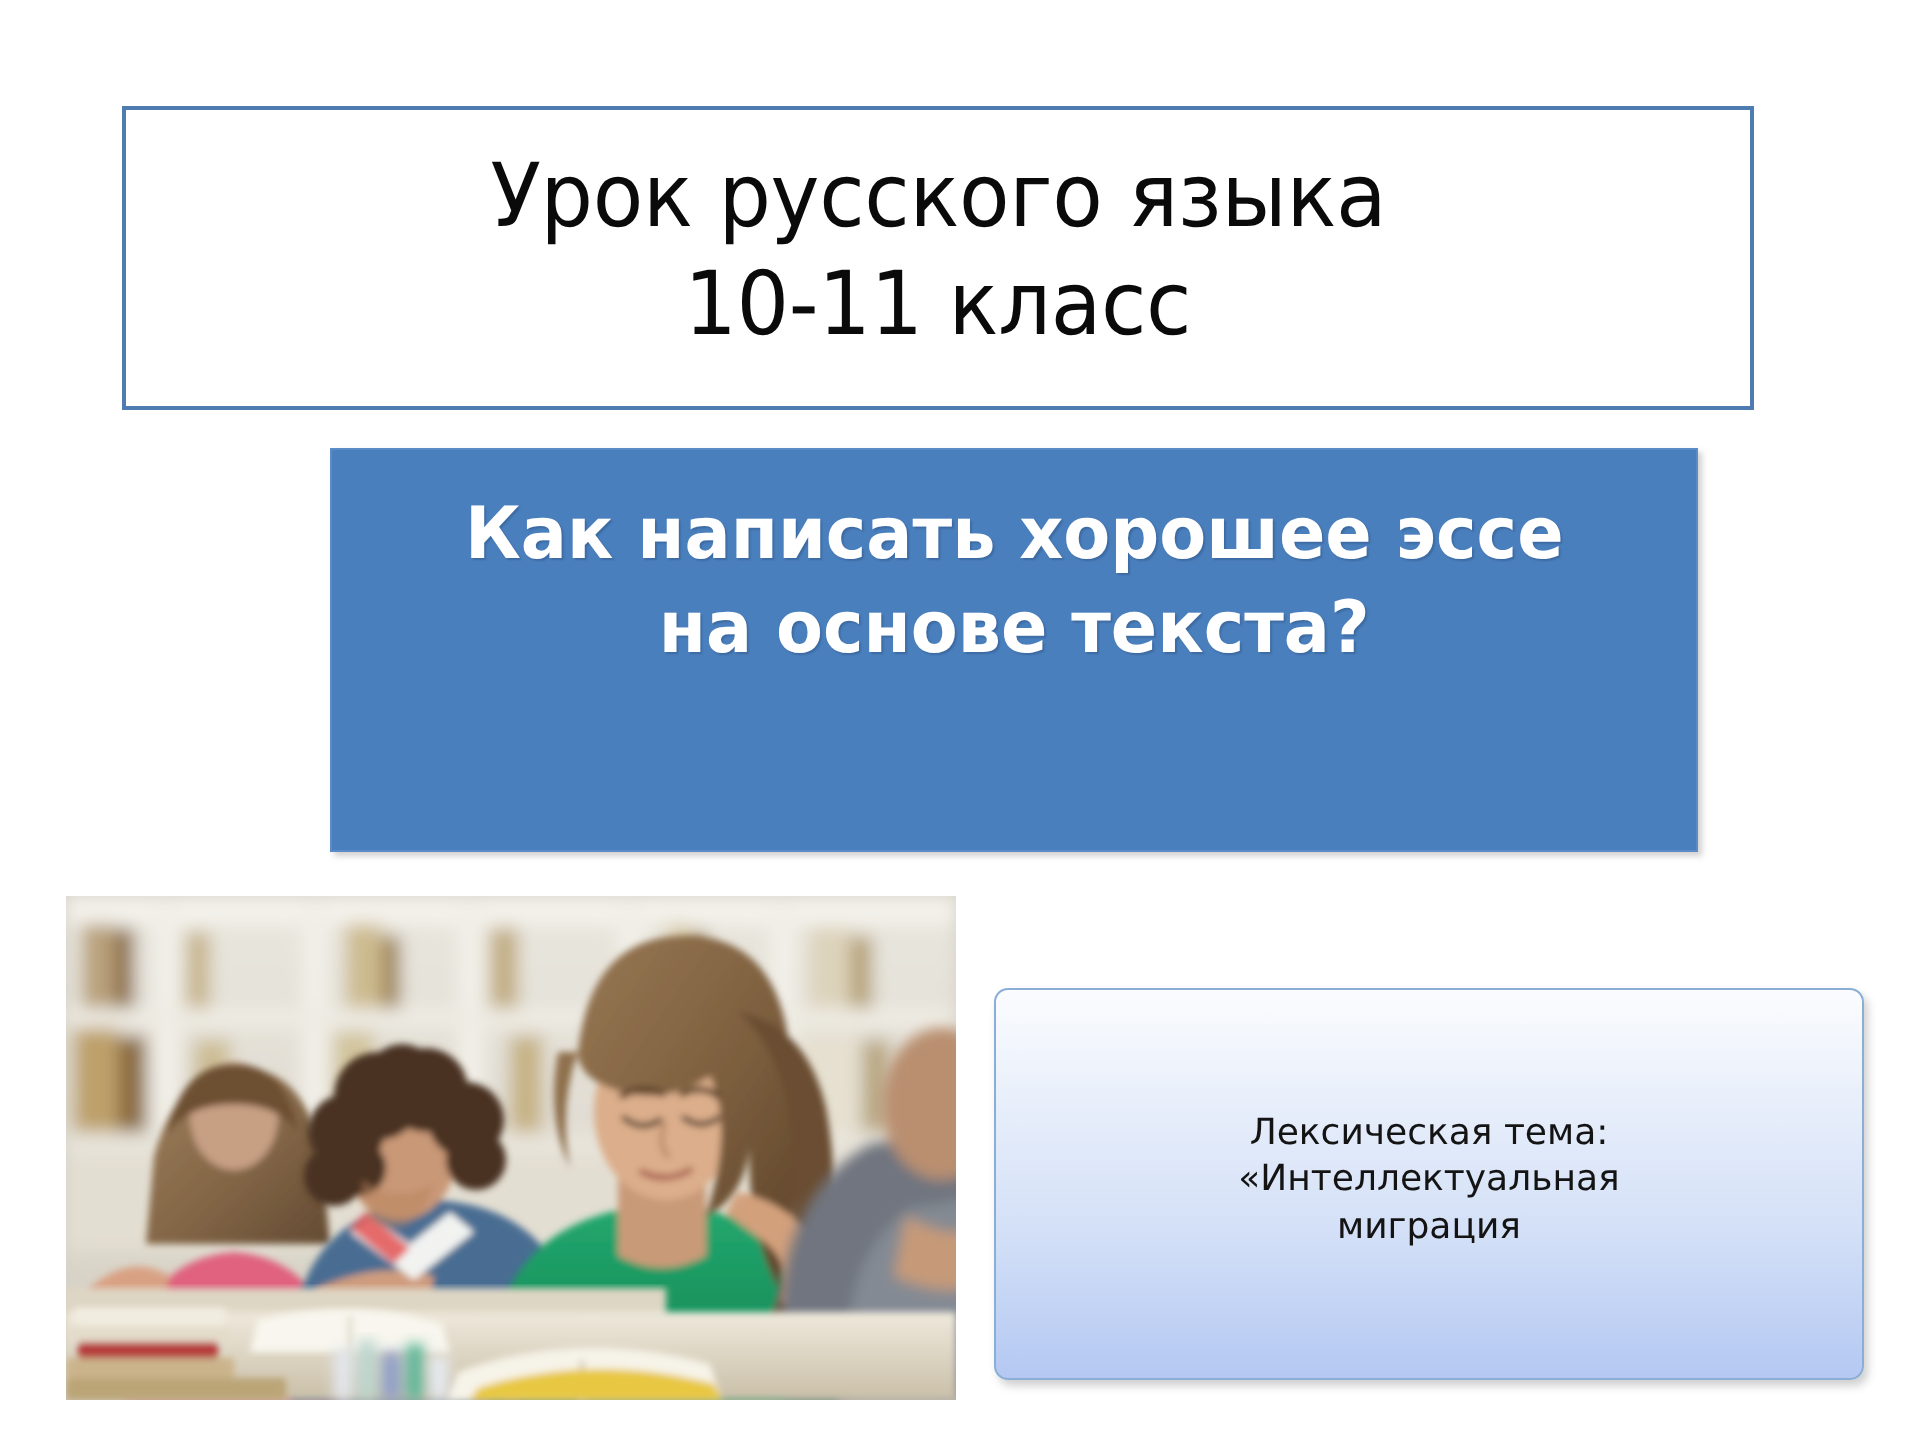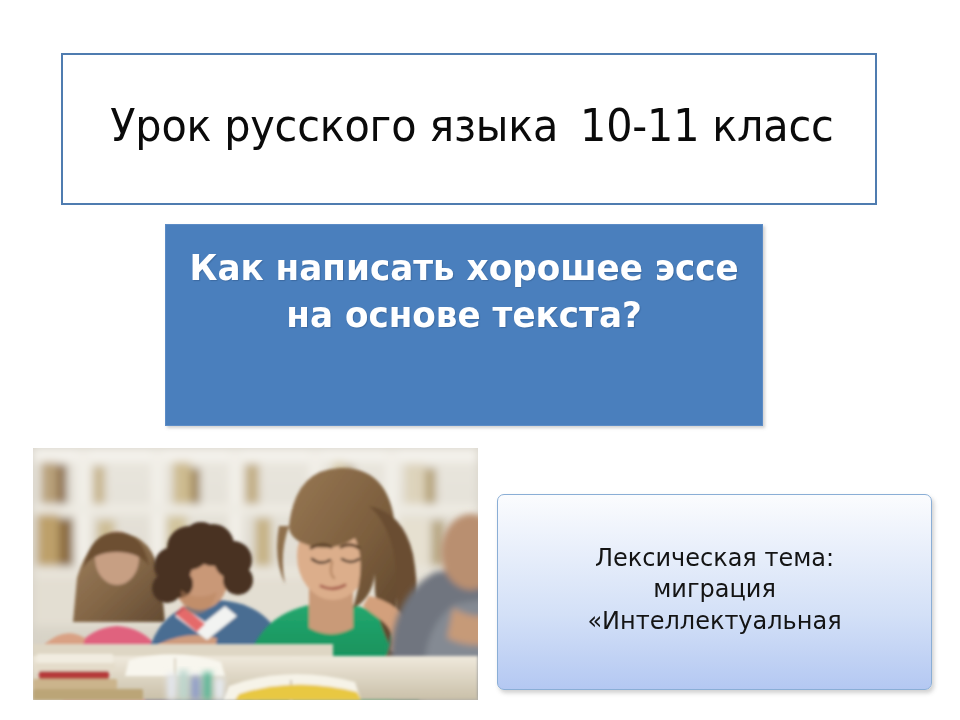--- a/index.html
+++ b/index.html
@@ -27,21 +27,21 @@
   .title-box {
     position: absolute;
     left: 61px;
     top: 53px;
     width: 816px;
     height: 152px;
     box-sizing: border-box;
     border: 2px solid #4f7cb0;
     background: #ffffff;
     display: flex;
-    flex-direction: row;
+    flex-direction: column;
     align-items: center;
     justify-content: center;
     padding-bottom: 6px;
   }
   .title-line {
     color: #0a0a0a;
     font-size: 44px;
     line-height: 1.22;
     font-weight: 400;
     letter-spacing: -0.2px;
@@ -49,21 +49,21 @@
     font-family: "DejaVu Sans", "Liberation Sans", sans-serif;
     transform: scaleX(0.94);
     transform-origin: center;
   }
 
   
   .question-box {
     position: absolute;
     left: 165px;
     top: 224px;
-    width: 598px;
+    width: 684px;
     height: 202px;
     background: #4a7fbd;
     box-sizing: border-box;
     border: 1px solid #5c8cc6;
     box-shadow:
       2px 2px 3px rgba(120, 120, 120, 0.35),
       0 0 0 1px rgba(255, 255, 255, 0.55);
     padding-top: 20px;
     display: flex;
     flex-direction: column;
@@ -106,21 +106,21 @@
     background: linear-gradient(to bottom, #fbfcfe 0%, #eaf0fb 26%, #d3e0f7 62%, #b4c8f2 100%);
     box-shadow: 2px 3px 4px rgba(110, 110, 110, 0.32);
     display: flex;
     flex-direction: column;
     align-items: center;
     justify-content: center;
     padding: 4px 10px 8px;
   }
   .lexical-line {
     color: #141414;
-    font-size: 24px;
+    font-size: 18px;
     line-height: 1.31;
     font-weight: 400;
     white-space: nowrap;
     font-family: "DejaVu Sans", "Liberation Sans", sans-serif;
   }
 </style>
 </head>
 <body>
 
 <div class="slide">
@@ -308,17 +308,17 @@
           <rect x="158" y="228" width="9" height="24" fill="#8e9ec9"></rect>
           <rect x="170" y="224" width="9" height="28" fill="#5fb79a"></rect>
           <rect x="182" y="230" width="9" height="22" fill="#e6ebf2"></rect>
         </g>
       </g>
     </svg>
   </div>
 
   <div class="lexical-box">
     <div class="lexical-line">Лексическая тема:</div>
+    <div class="lexical-line">«Интеллектуальная</div>
     <div class="lexical-line">миграция</div>
-    <div class="lexical-line">«Интеллектуальная</div>
   </div>
 
 </div>
 
 </body></html>

